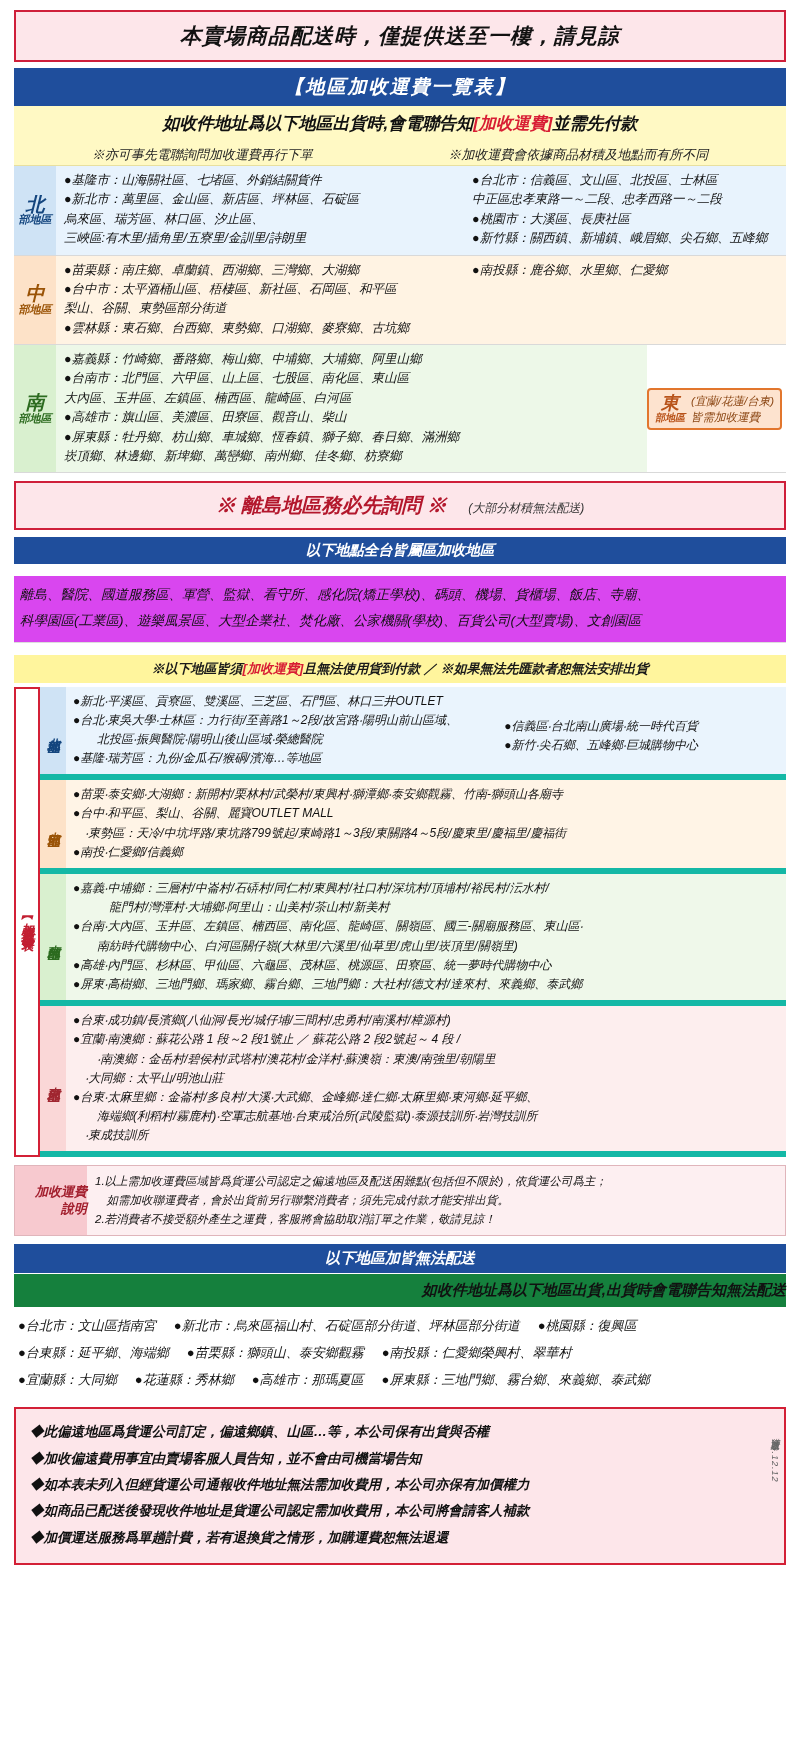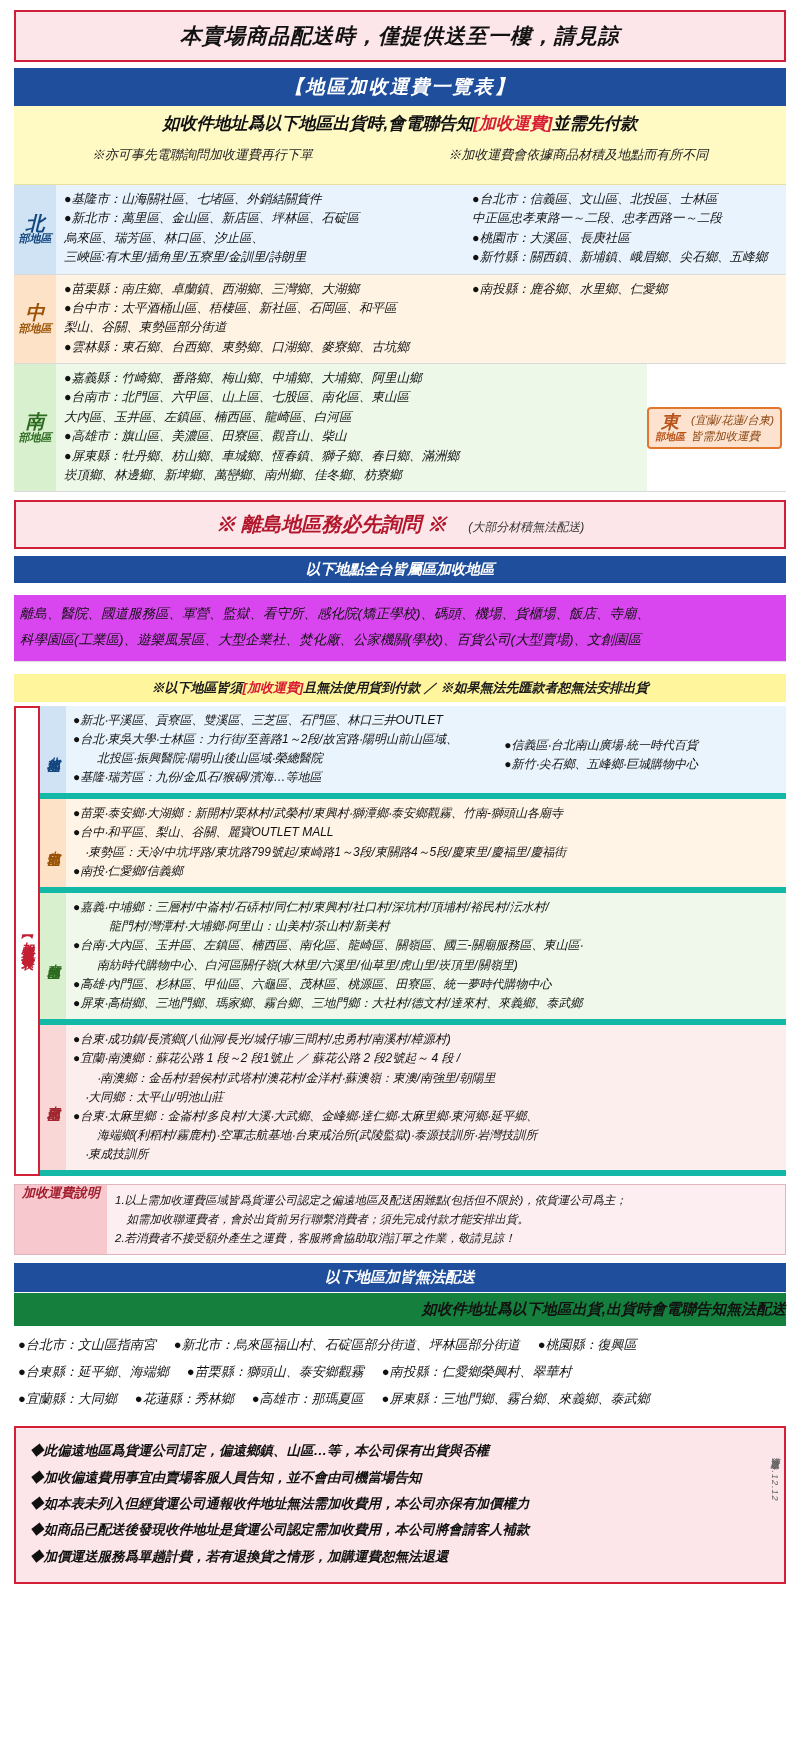--- a/index.html
+++ b/index.html
@@ -32,21 +32,21 @@
     text-align: center;
     font-size: 19px;
     font-weight: bold;
     padding: 6px 0;
     letter-spacing: 2px;
   }
 
   .yellow-strip {
     margin: 0 14px;
     background: #fff9c4;
-    padding: 6px 10px 20px 10px;
+    padding: 6px 10px 1px 10px;
     border-bottom: 1px solid #e8e0a0;
   }
   .yellow-strip .line1 {
     font-size: 17px; font-weight: bold; text-align: center;
   }
   .yellow-strip .line1 .red { color: #d81e34; }
   .yellow-strip .line2 {
     display: flex; justify-content: space-around; font-size: 13px; margin-top: 11px; color: #222;
   }
 
@@ -184,26 +184,26 @@
 
   
   .explain {
     margin: 8px 14px 0 14px;
     display: flex;
     border: 1px solid #e0b5bb;
     background: #fdeff1;
     align-items: stretch;
   }
   .explain .lbl {
-    width: 92px; flex: none;
+    width: 72px; flex: none;
     background: #f7c9cf;
     color: #a3202f;
     font-size: 13px; font-weight: bold;
-    display: flex; flex-direction: row;
-    align-items: flex-start; justify-content: center;
+    display: flex; flex-direction: column;
+    align-items: flex-end; justify-content: center;
     line-height: 1.3;
   }
   .explain .txt {
     flex: 1; font-size: 11.5px; line-height: 1.65; padding: 6px 8px;
   }
 
   
   .cant-head {
     margin: 8px 14px 0 14px;
     background: #1f4e9c; color: #fff;

